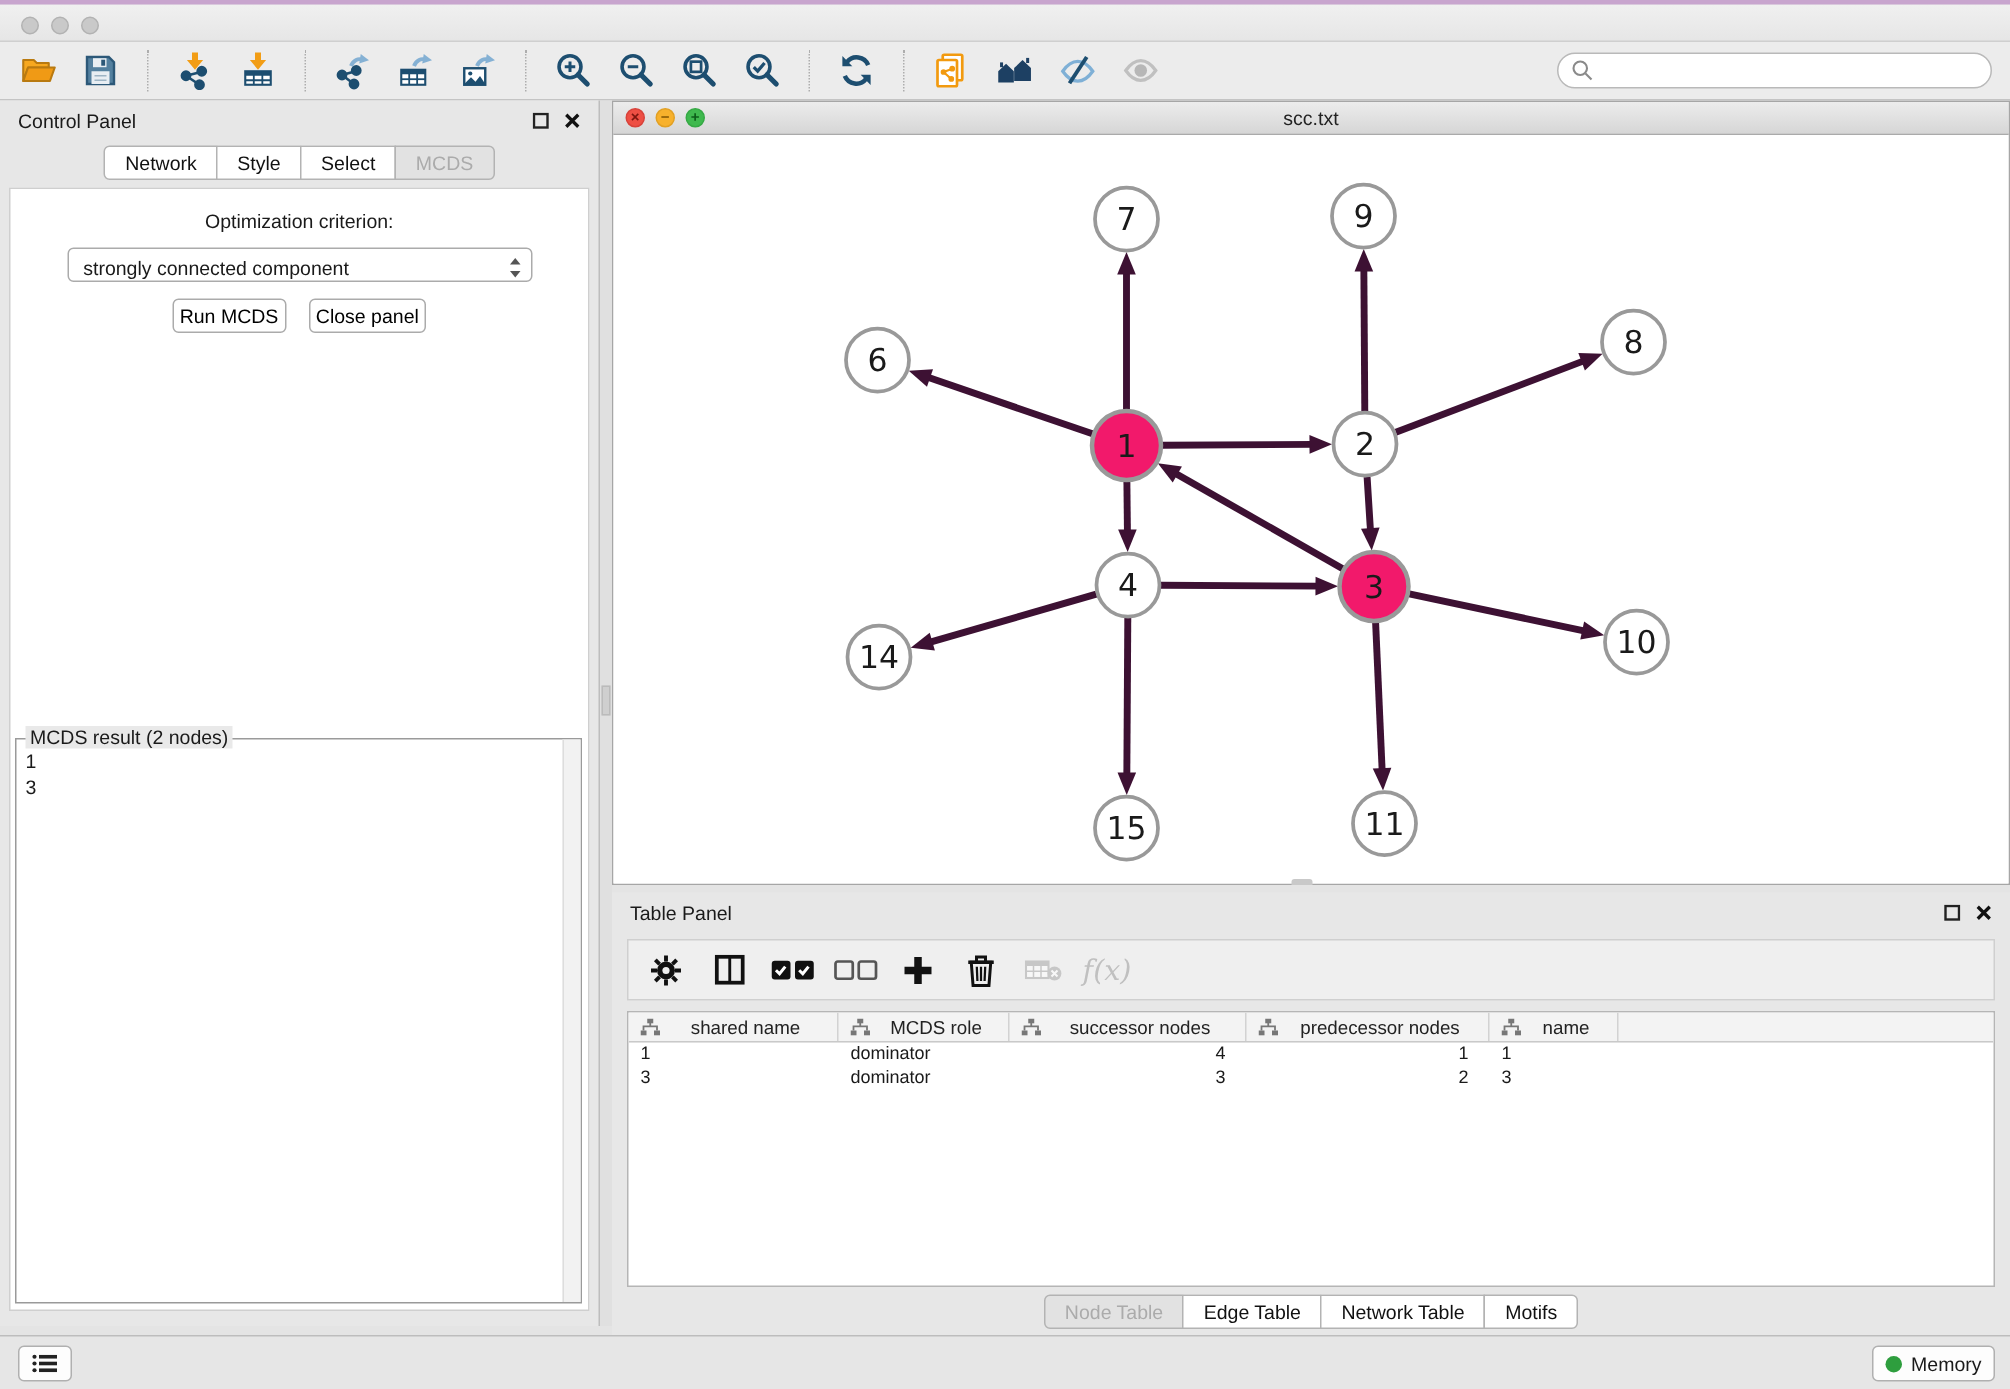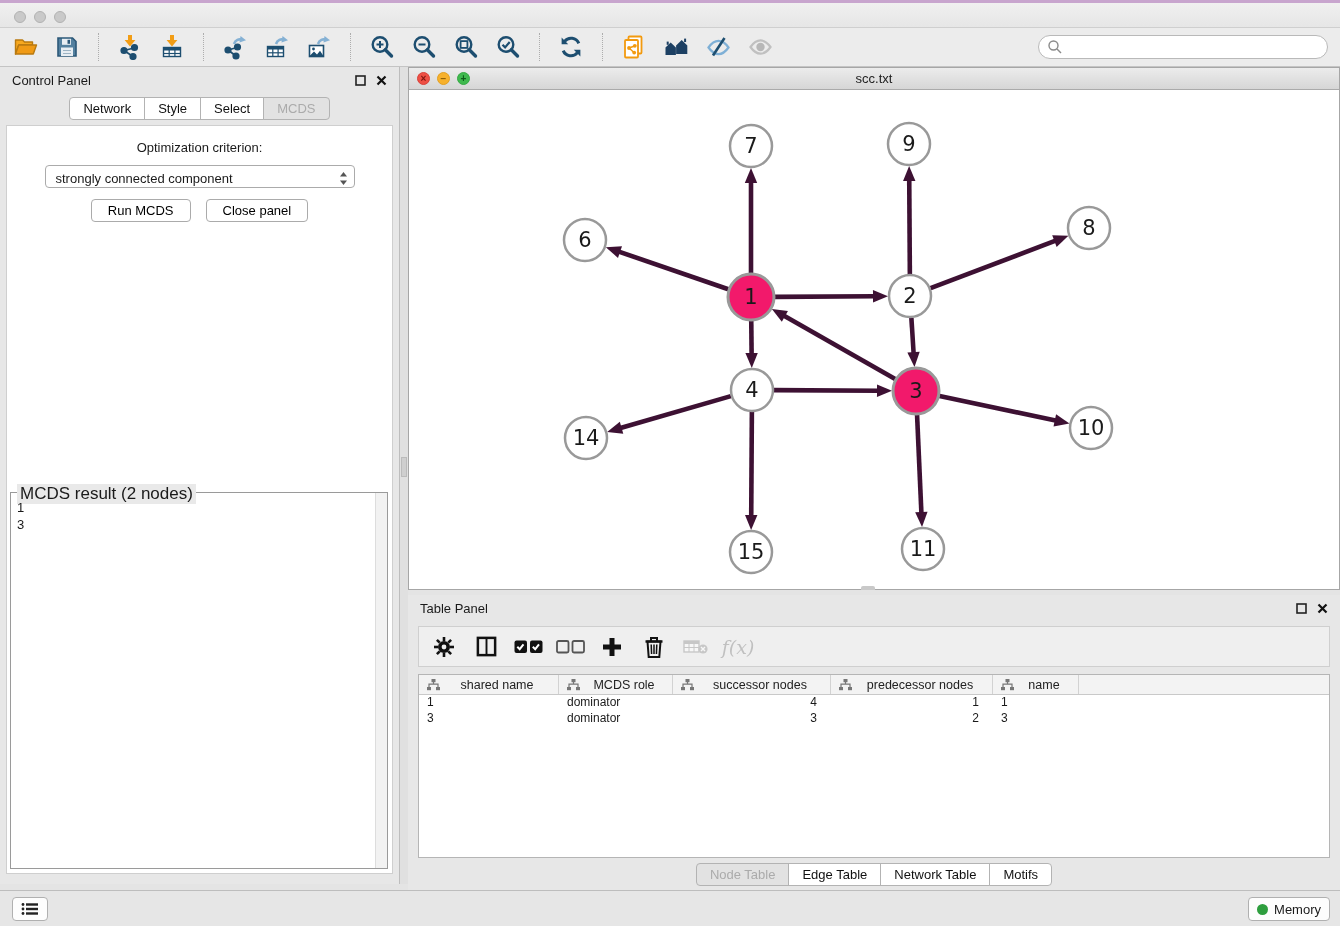--- a/index.html
+++ b/index.html
@@ -58,28 +58,28 @@
   .opt-label { text-align:center; margin-top:14px; font-size:13px; }
   .dropdown {
     width:310px; height:23px; margin:10px auto 0 auto; background:#fff;
     border:1px solid #ababab; border-radius:4px; display:flex; align-items:center;
     padding:4px 6px 0 10px; font-size:13px;
   }
   .dropdown .dd-text { flex:1; }
   .btn-row { display:flex; justify-content:center; gap:15px; margin-top:11px; }
   .mac-btn {
     background:#fff; border:1px solid #ababab; border-radius:4px;
-    padding:2px 16px; font-size:13px; height:23px; cursor:default;
+    padding:2px 4px; font-size:13px; height:23px; cursor:default;
   }
   .result-box {
     position:absolute; left:3px; right:4px; top:366px; bottom:4px;
     border:1px solid #9a9a9a; background:#fff;
   }
   .result-legend {
-    position:absolute; left:6px; top:-9px; background:#e9e9e9; padding:0 3px; font-size:17px;
+    position:absolute; left:6px; top:-9px; background:#e9e9e9; padding:0 3px; font-size:13px;
   }
   .result-body { position:absolute; inset:0; padding:6px 0 0 6px; font-size:13px; line-height:17px; overflow:hidden; }
   .result-scroll { position:absolute; right:0; top:0; bottom:0; width:12px; background:#f2f2f2; border-left:1px solid #ddd; }
   
   .v-divider { position:absolute; left:400px; top:67px; width:8px; height:817px; background:#e0e0e0; }
   .v-grip { position:absolute; left:1px; top:390px; width:6px; height:20px; background:#cfcfcf; border:1px solid #bbb; }
   
   .network-window {
     position:absolute; left:408px; top:67px; width:932px; height:523px;
     border:1px solid #a6a6a6; background:#fff;

